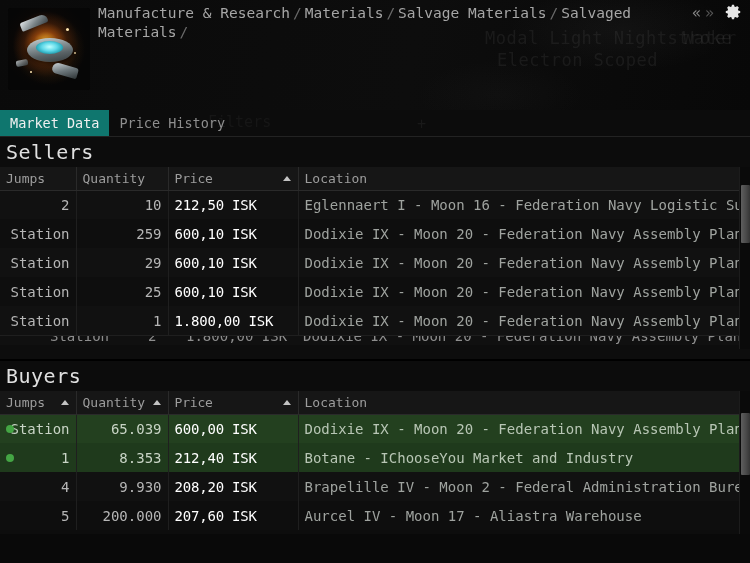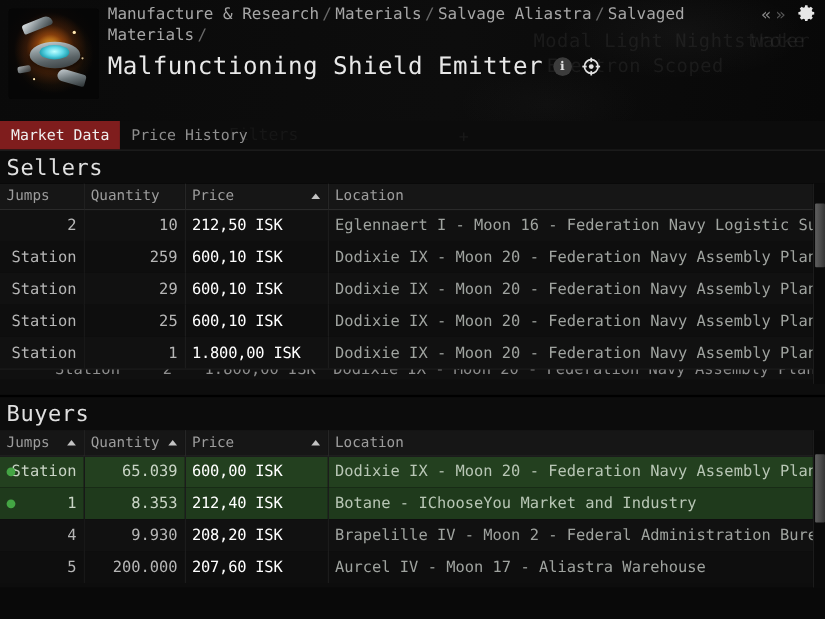--- a/index.html
+++ b/index.html
@@ -98,21 +98,21 @@
     color: rgba(200,200,200,0.055); pointer-events: none;
   }
   .tabstrip .ghost-p {
     position: absolute; left: 417px; top: 5px; font-size: 15px;
     color: rgba(200,200,200,0.07); pointer-events: none;
   }
   .tab {
     display: flex; align-items: center; padding: 0 10px;
     font-size: 13.5px; color: #8e8e8e; cursor: pointer; white-space: nowrap;
   }
-  .tab.active { background: #7f1d1d; color: #f0f0f0; }
+  .tab.active { background: #0f766e; color: #f0f0f0; }
 
   
   .sect-title {
     font-size: 20px; color: #e0e0e0; padding: 3px 0 3px 6px;
     letter-spacing: 0.5px; background: #0c0c0c;
   }
   .panel { position: relative; background: #0d0d0d; }
 
   table.mkt { width: 100%; border-collapse: collapse; table-layout: fixed; }
   table.mkt th {
@@ -190,36 +190,22 @@
         <div class="shard s3"></div>
         <div class="emitter"></div>
         <div class="emitter-core"></div>
         <div class="shard s2"></div>
         <div class="spark sp1"></div>
         <div class="spark sp2"></div>
         <div class="spark sp3"></div>
       </div>
     </div>
 
-    <div class="breadcrumb" id="breadcrumb"><span class="crumb">Manufacture &amp; Research</span><span class="crumb-sep">/</span><span class="crumb">Materials</span><span class="crumb-sep">/</span><span class="crumb">Salvage Aliastra</span><span class="crumb-sep">/</span><span class="crumb">Salvaged Materials</span><span class="crumb-sep">/</span></div>
-
-    <div class="title-row">
-      <div class="title">Malfunctioning Shield Emitter</div>
-      <div class="rnd-icon">i</div>
-      <div class="target-icon">
-        <svg width="17" height="17" viewBox="0 0 17 17">
-          <circle cx="8.5" cy="8.5" r="6.2" fill="none" stroke="#e2e2e2" stroke-width="1.6"></circle>
-          <circle cx="8.5" cy="8.5" r="2.2" fill="#e2e2e2"></circle>
-          <rect x="7.7" y="0.4" width="1.6" height="4" fill="#e2e2e2"></rect>
-          <rect x="7.7" y="12.6" width="1.6" height="4" fill="#e2e2e2"></rect>
-          <rect x="0.4" y="7.7" width="4" height="1.6" fill="#e2e2e2"></rect>
-          <rect x="12.6" y="7.7" width="4" height="1.6" fill="#e2e2e2"></rect>
-        </svg>
-      </div>
-    </div>
+    <div class="breadcrumb" id="breadcrumb"><span class="crumb">Manufacture &amp; Research</span><span class="crumb-sep">/</span><span class="crumb">Materials</span><span class="crumb-sep">/</span><span class="crumb">Salvage Materials</span><span class="crumb-sep">/</span><span class="crumb">Salvaged Materials</span><span class="crumb-sep">/</span></div>
+
 
     <div class="hdr-ctl" style="right:34px;">
       <span class="chev">«</span>
       <span class="chev dim">»</span>
     </div>
     <div class="hdr-ctl" style="right:8px; top:3px;">
       <svg class="gear" viewBox="0 0 20 20">
         <path fill="#e6e6e6" d="M10 6.4a3.6 3.6 0 100 7.2 3.6 3.6 0 000-7.2zm0 5.5a1.9 1.9 0 110-3.8 1.9 1.9 0 010 3.8z"></path>
         <path fill="#e6e6e6" d="M18 8.8l-1.9-.32a6.4 6.4 0 00-.64-1.55l1.12-1.57-1.96-1.96-1.57 1.12a6.4 6.4 0 00-1.55-.64L11.2 2h-2.4l-.32 1.88c-.55.15-1.07.37-1.55.64L5.36 3.4 3.4 5.36l1.12 1.57c-.27.48-.49 1-.64 1.55L2 8.8v2.4l1.88.32c.15.55.37 1.07.64 1.55L3.4 14.64l1.96 1.96 1.57-1.12c.48.27 1 .49 1.55.64L8.8 18h2.4l.32-1.88c.55-.15 1.07-.37 1.55-.64l1.57 1.12 1.96-1.96-1.12-1.57c.27-.48.49-1 .64-1.55L18 11.2z"></path>
       </svg>

